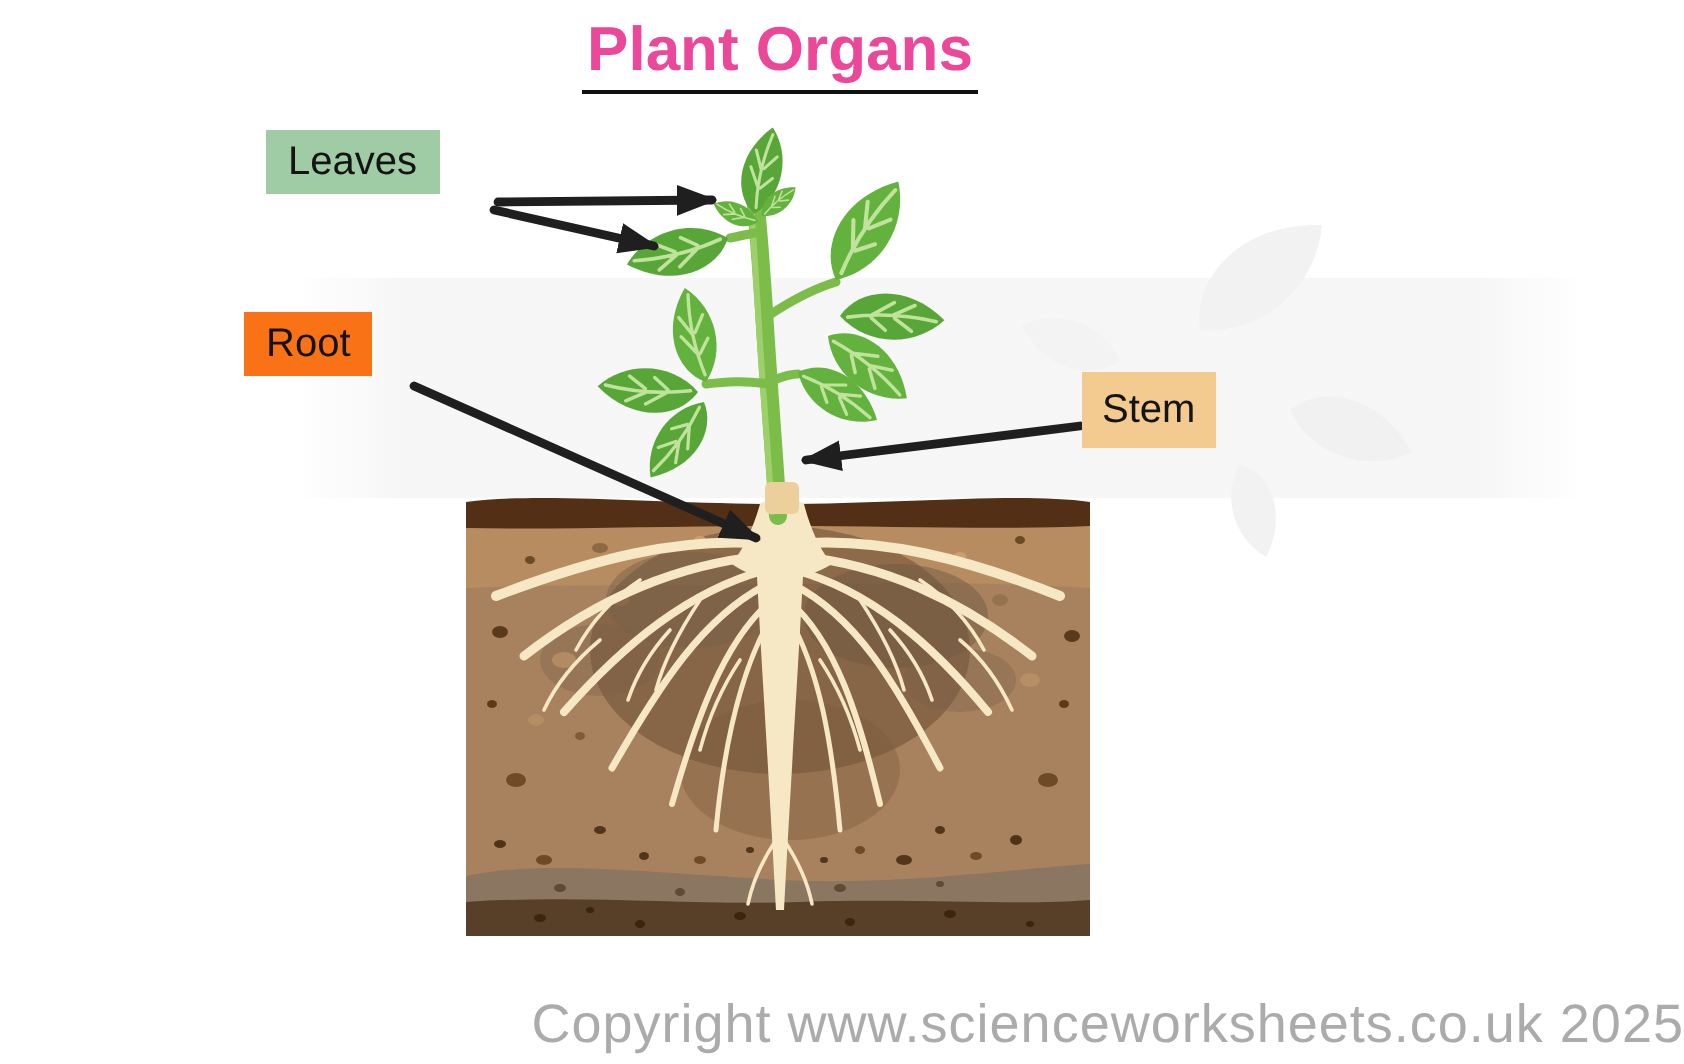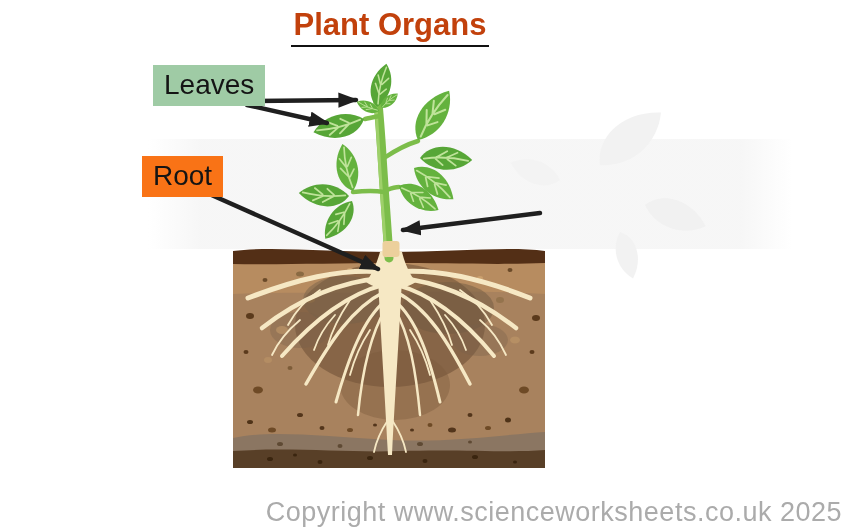--- a/index.html
+++ b/index.html
@@ -7,26 +7,26 @@
     position:relative;width:842px;height:532px;overflow:hidden;
     background:#ffffff;font-family:"Liberation Sans",sans-serif;
   }
   .backdrop{
     position:absolute;left:148px;top:139px;width:644px;height:110px;z-index:0;
     background:linear-gradient(to right, rgba(238,238,238,0), rgba(238,238,238,.5) 8%, rgba(238,238,238,.5) 92%, rgba(238,238,238,0));
   }
   svg.scene{position:absolute;left:0;top:0;z-index:1;}
   .title{
     position:absolute;top:7px;left:0;width:780px;text-align:center;z-index:2;
-    font-size:31px;font-weight:600;color:#c2410c;
+    font-size:31px;font-weight:600;color:#ec4899;
   }
   .title span{border-bottom:2.5px solid #111;padding:0 3px 3px 3px;}
   .label{
-    position:absolute;z-index:3;color:#141414;font-size:28px;line-height:1.1;
-    padding:5px 11px;white-space:nowrap;margin-left:20px;
+    position:absolute;z-index:3;color:#141414;font-size:20px;line-height:1.1;
+    padding:5px 11px;white-space:nowrap;
   }
   .label-leaves{left:133px;top:65px;background:#9fcba5;}
   .label-root{left:122px;top:156px;background:#f97316;}
   .label-stem{left:541px;top:186px;background:#f3ca90;padding:8px 10px;}
   .copyright{
     position:absolute;left:0;top:497px;width:842px;text-align:right;z-index:2;
     font-size:27px;color:#ababab;letter-spacing:.5px;
   }
 </style>
 </head>
@@ -214,15 +214,16 @@
     <g stroke="#1f1f1f" stroke-width="4.4" fill="none" stroke-linecap="round">
       <path d="M249,101 L356,100" marker-end="url(#ah)"></path>
       <path d="M247,105 L327,123" marker-end="url(#ah)"></path>
       <path d="M207,193 L378,269" marker-end="url(#ah)"></path>
       <path d="M540,213 L403,230" marker-end="url(#ah)"></path>
     </g>
   </svg>
 
   <div class="label label-leaves">Leaves</div>
   <div class="label label-root">Root</div>
+  <div class="label label-stem">Stem</div>
 
   <div class="copyright">Copyright www.scienceworksheets.co.uk 2025</div>
 </div>
 
 </body></html>

